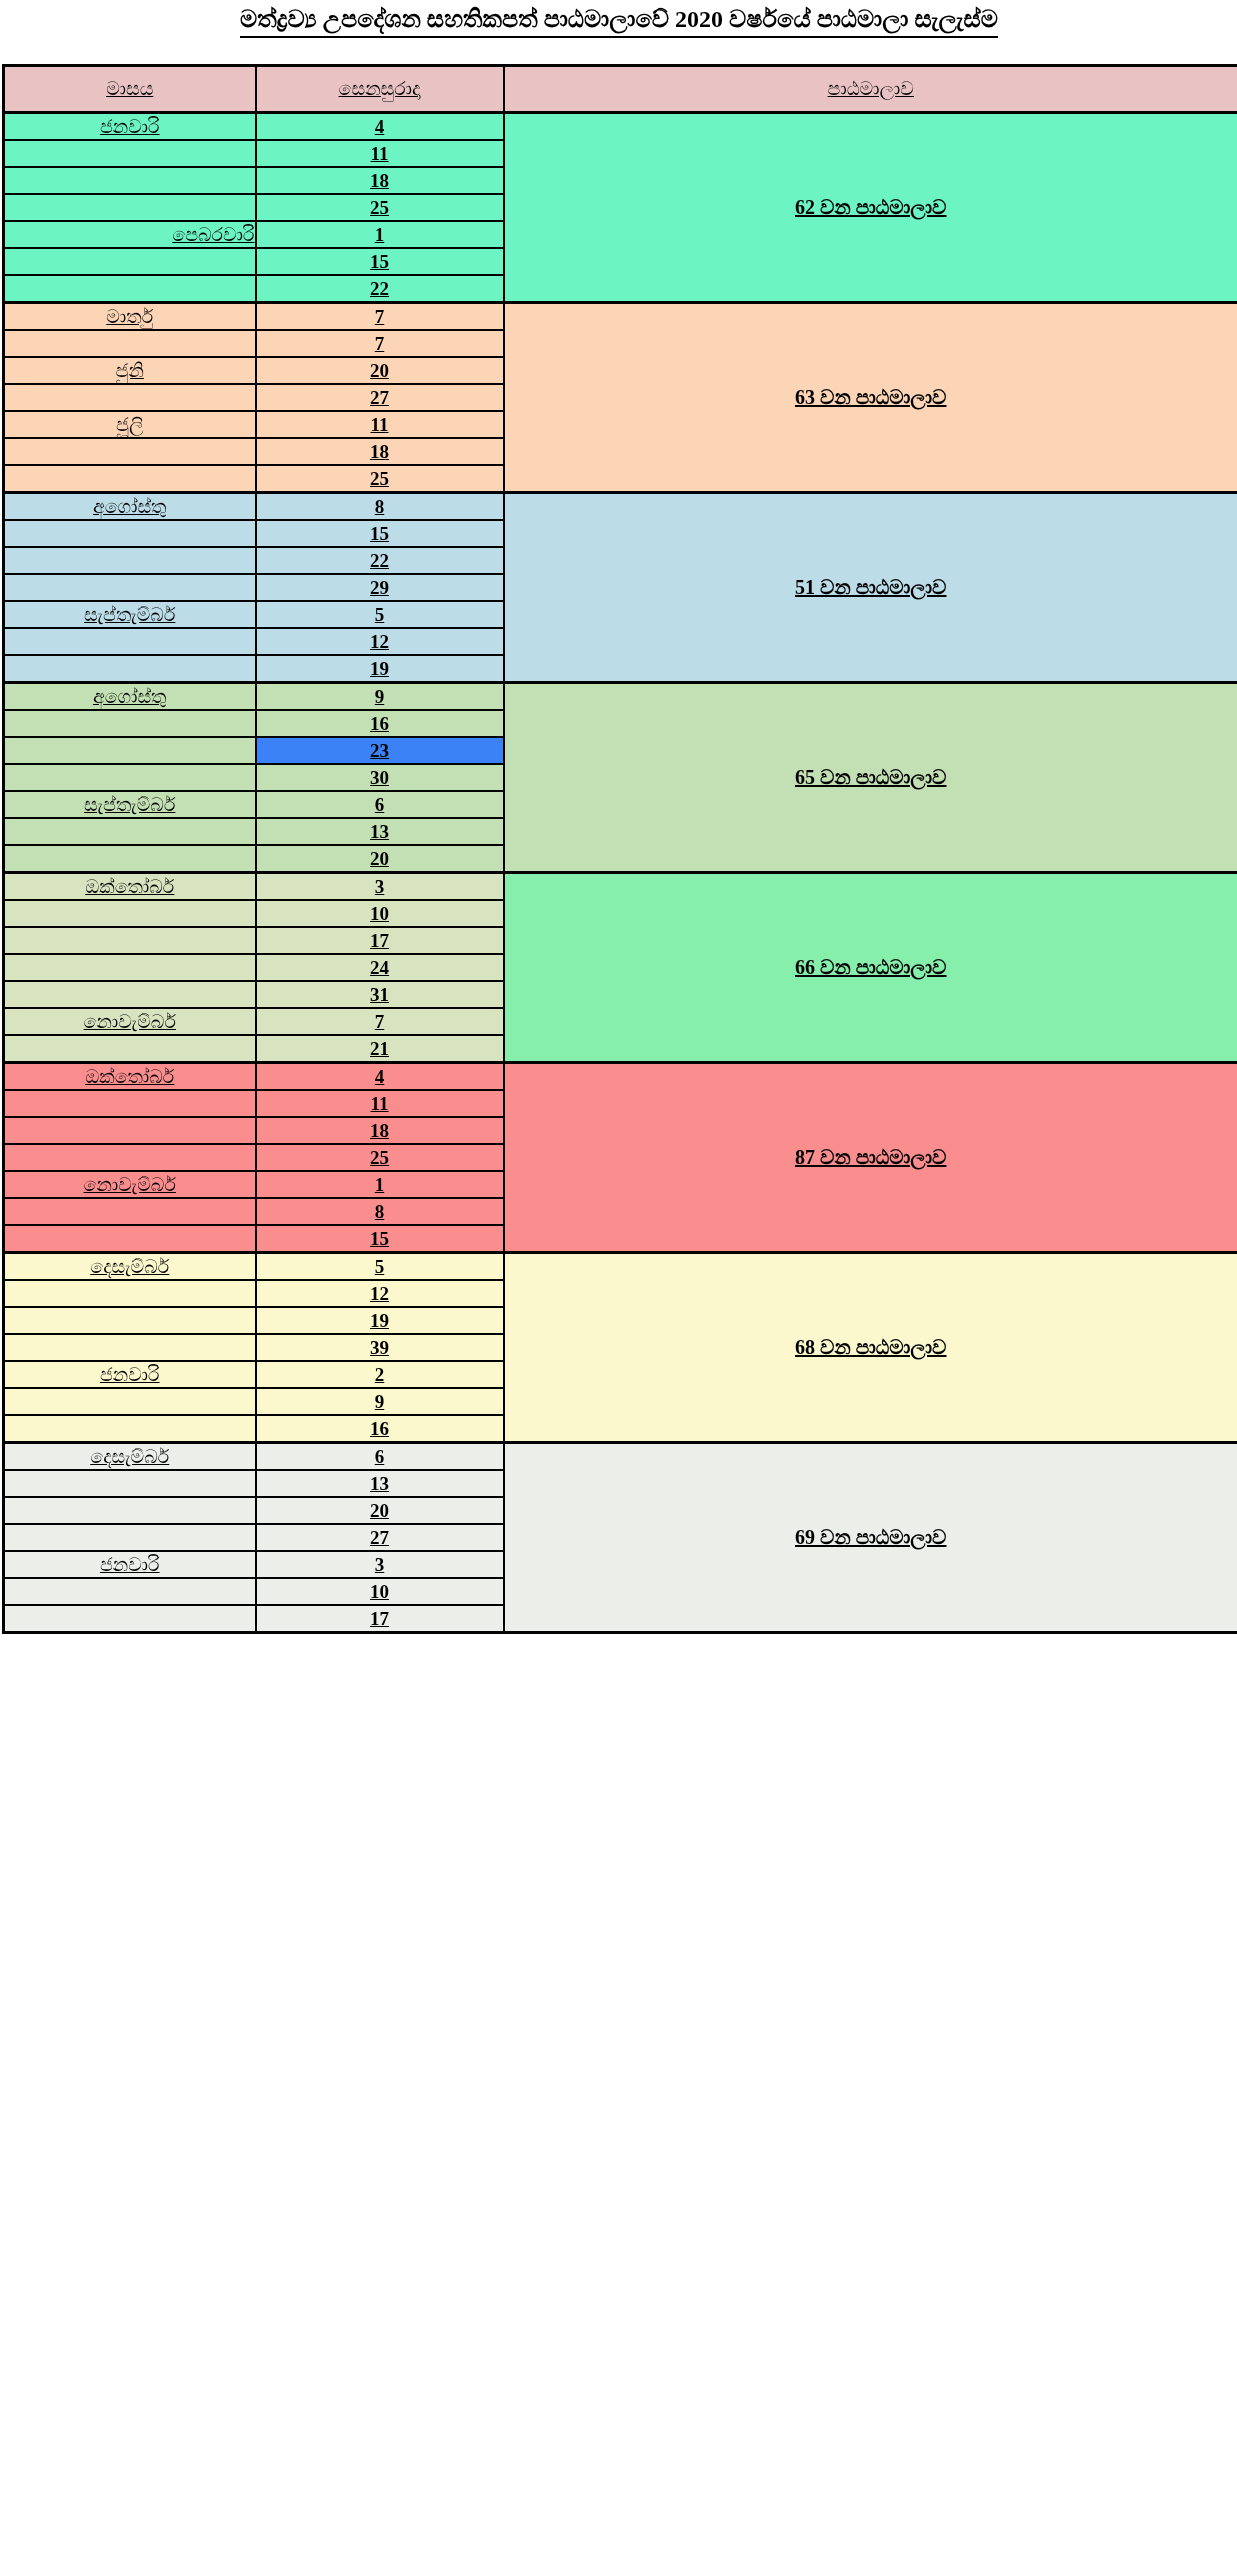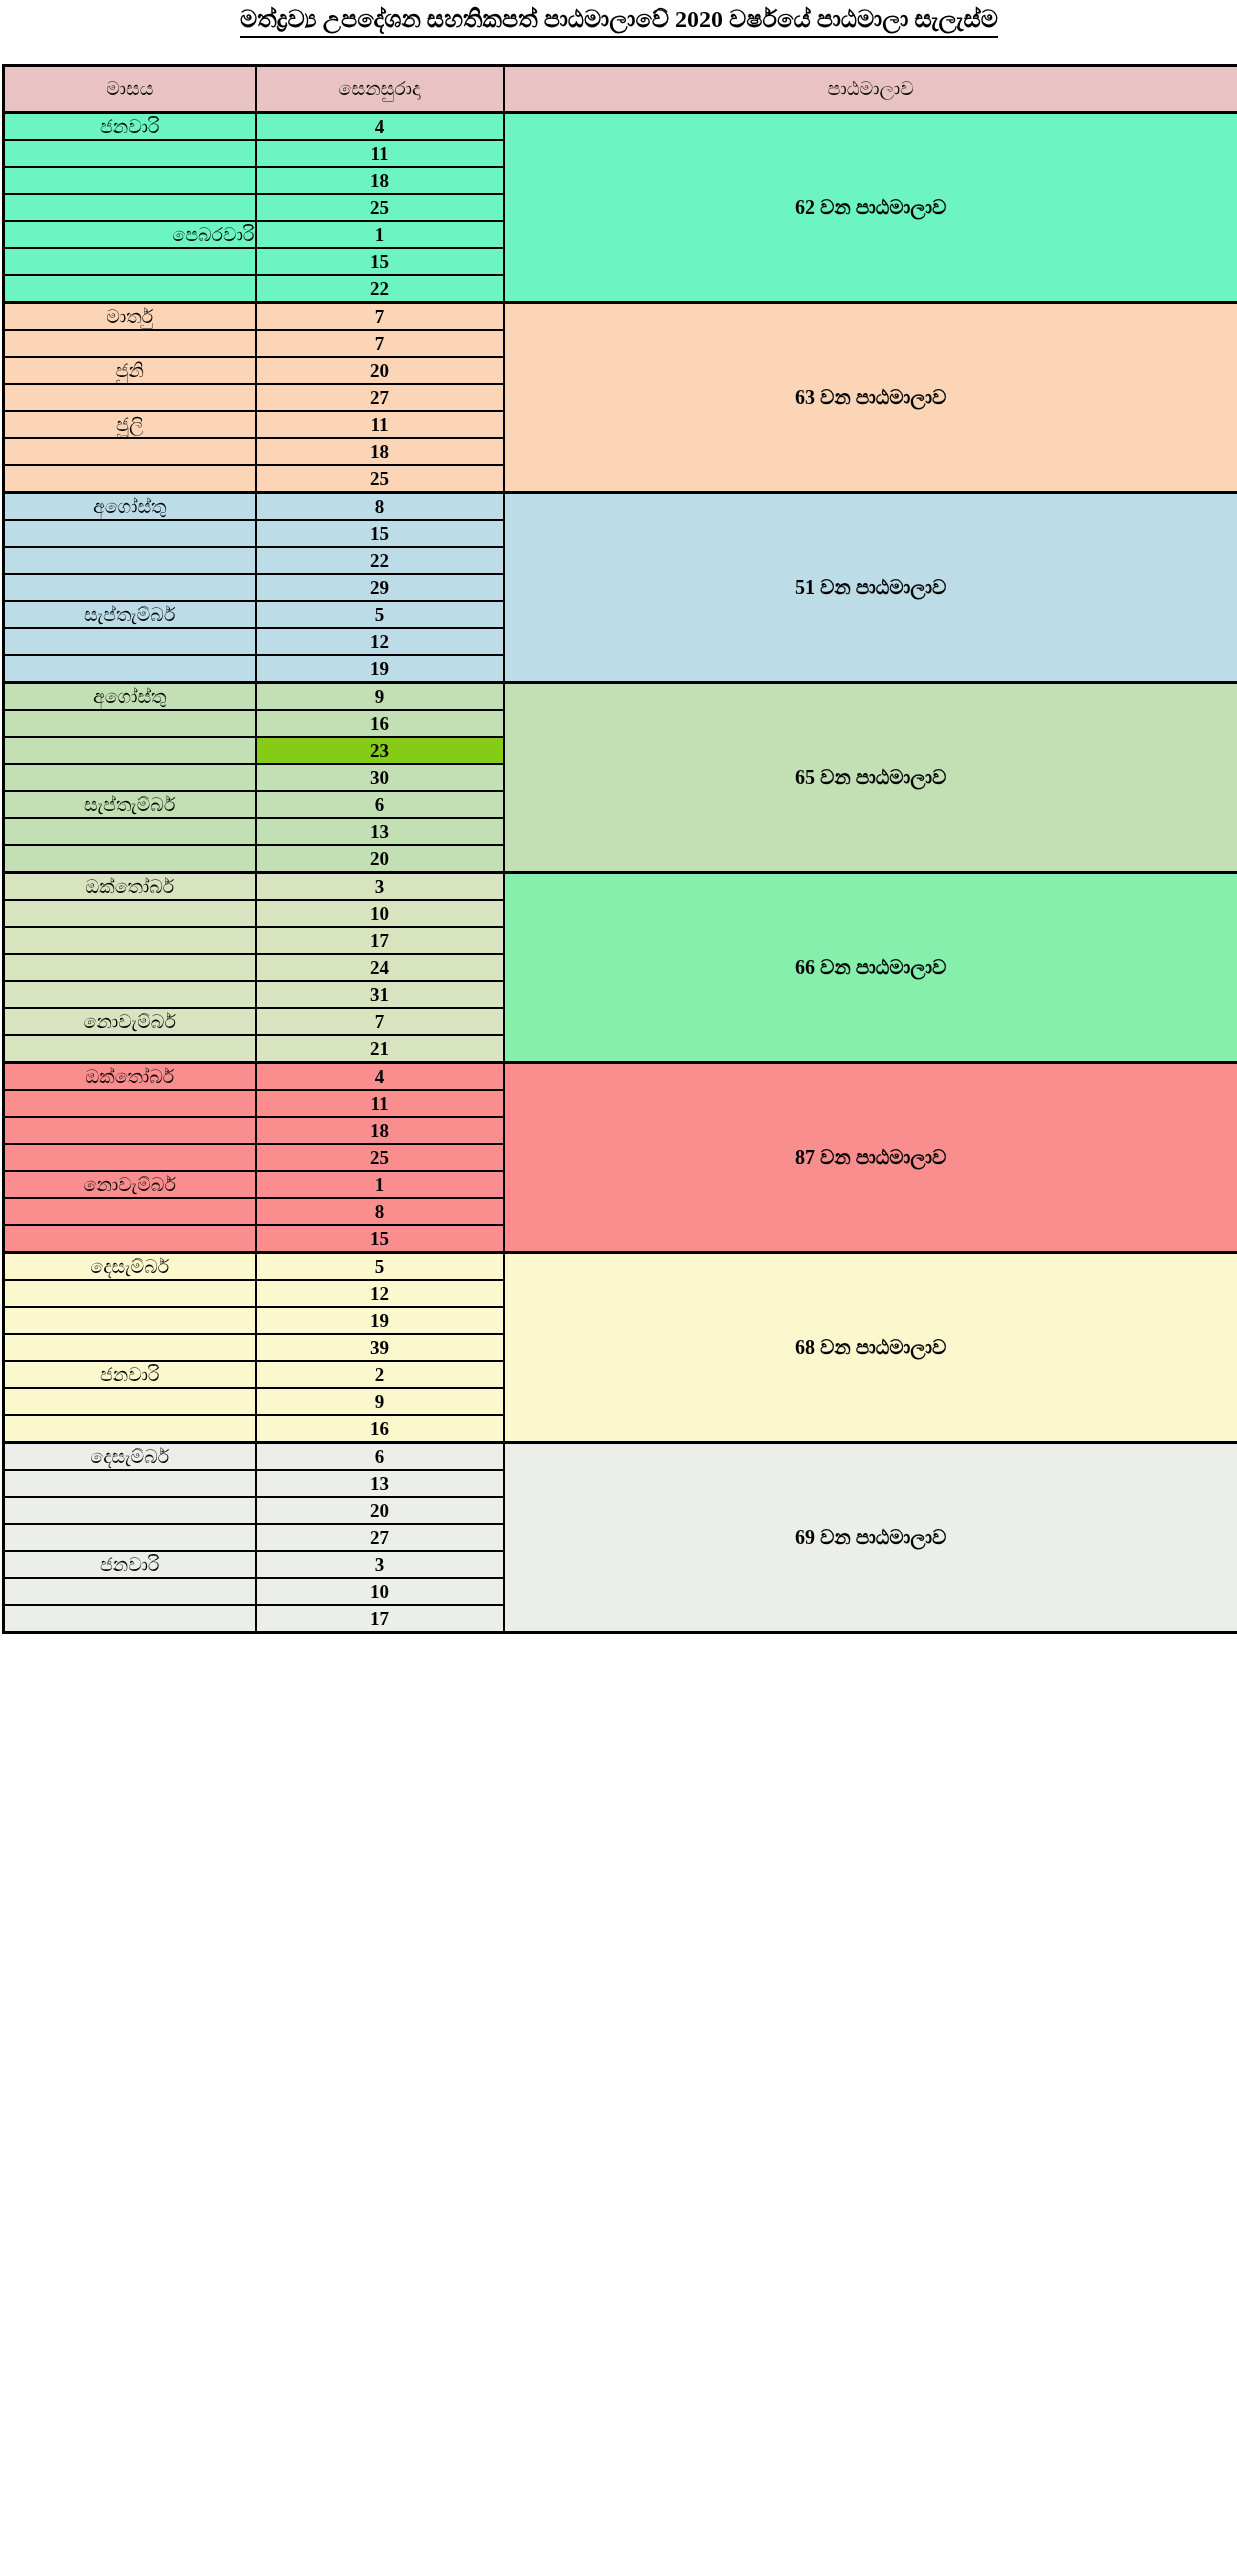--- a/index.html
+++ b/index.html
@@ -2,21 +2,21 @@
 <html><head>
 <meta charset="utf-8">
 <style>
   html,body{margin:0;padding:0;}
   body{
     width:1238px;height:2576px;
     background:#ffffff;
     font-family:"Liberation Serif","DejaVu Serif",serif;
     -webkit-font-smoothing:none;
   }
-  #page{position:relative;width:1238px;height:2540px;box-sizing:border-box;}
+  #page{position:relative;width:1238px;height:2540px;box-sizing:border-box;text-decoration:underline;}
 
   
   .title-wrap{
     width:1238px;
     text-align:center;
     padding-top:6px;
     height:64px;
     box-sizing:border-box;
   }
   .title{
@@ -197,21 +197,21 @@
             <td class="month" style="background: rgb(195, 224, 180);">අගෝස්තු</td>
             <td class="sat" style="background: rgb(195, 224, 180);">9</td>
             <td class="course" rowspan="7" style="background: rgb(195, 224, 180);">65 වන පාඨමාලාව</td>
           </tr>
           <tr>
             <td class="month" style="background: rgb(195, 224, 180);"></td>
             <td class="sat" style="background: rgb(195, 224, 180);">16</td>
           </tr>
           <tr>
             <td class="month" style="background: rgb(195, 224, 180);"></td>
-            <td class="sat" style="background: #84cc16;">23</td>
+            <td class="sat" style="background: #3b82f6;">23</td>
           </tr>
           <tr>
             <td class="month" style="background: rgb(195, 224, 180);"></td>
             <td class="sat" style="background: rgb(195, 224, 180);">30</td>
           </tr>
           <tr>
             <td class="month" style="background: rgb(195, 224, 180);">සැප්තැම්බර්</td>
             <td class="sat" style="background: rgb(195, 224, 180);">6</td>
           </tr>
           <tr>

